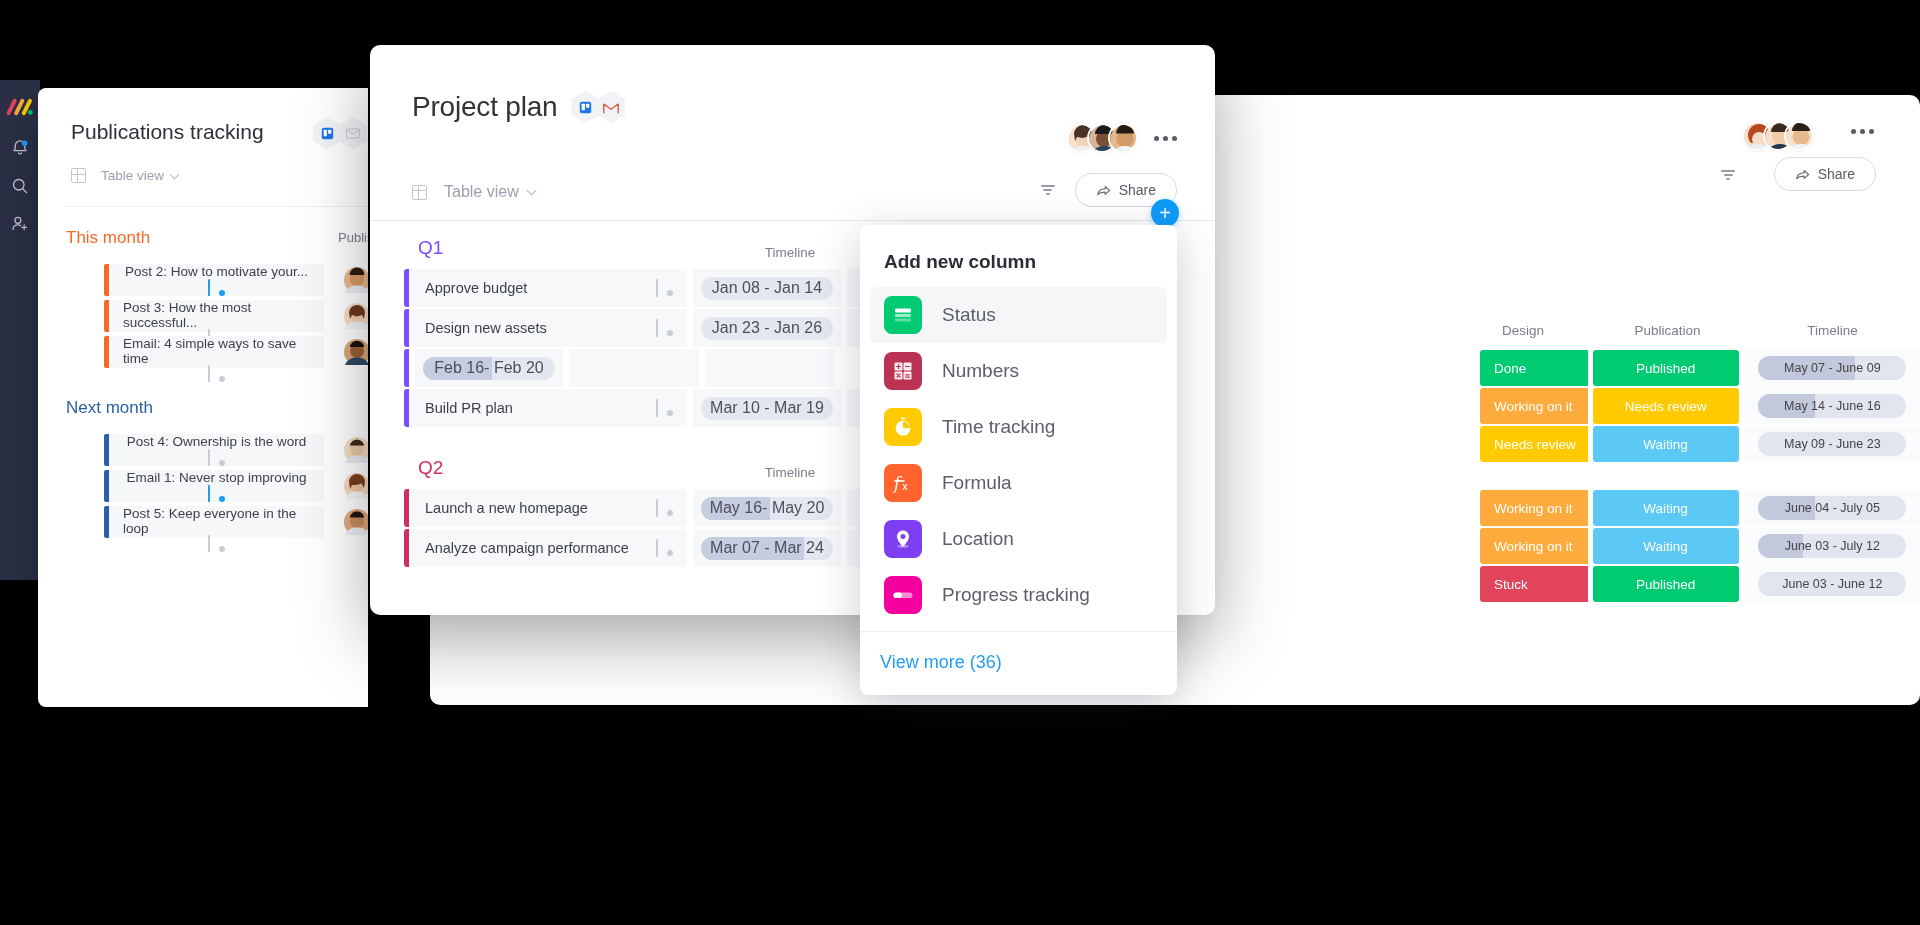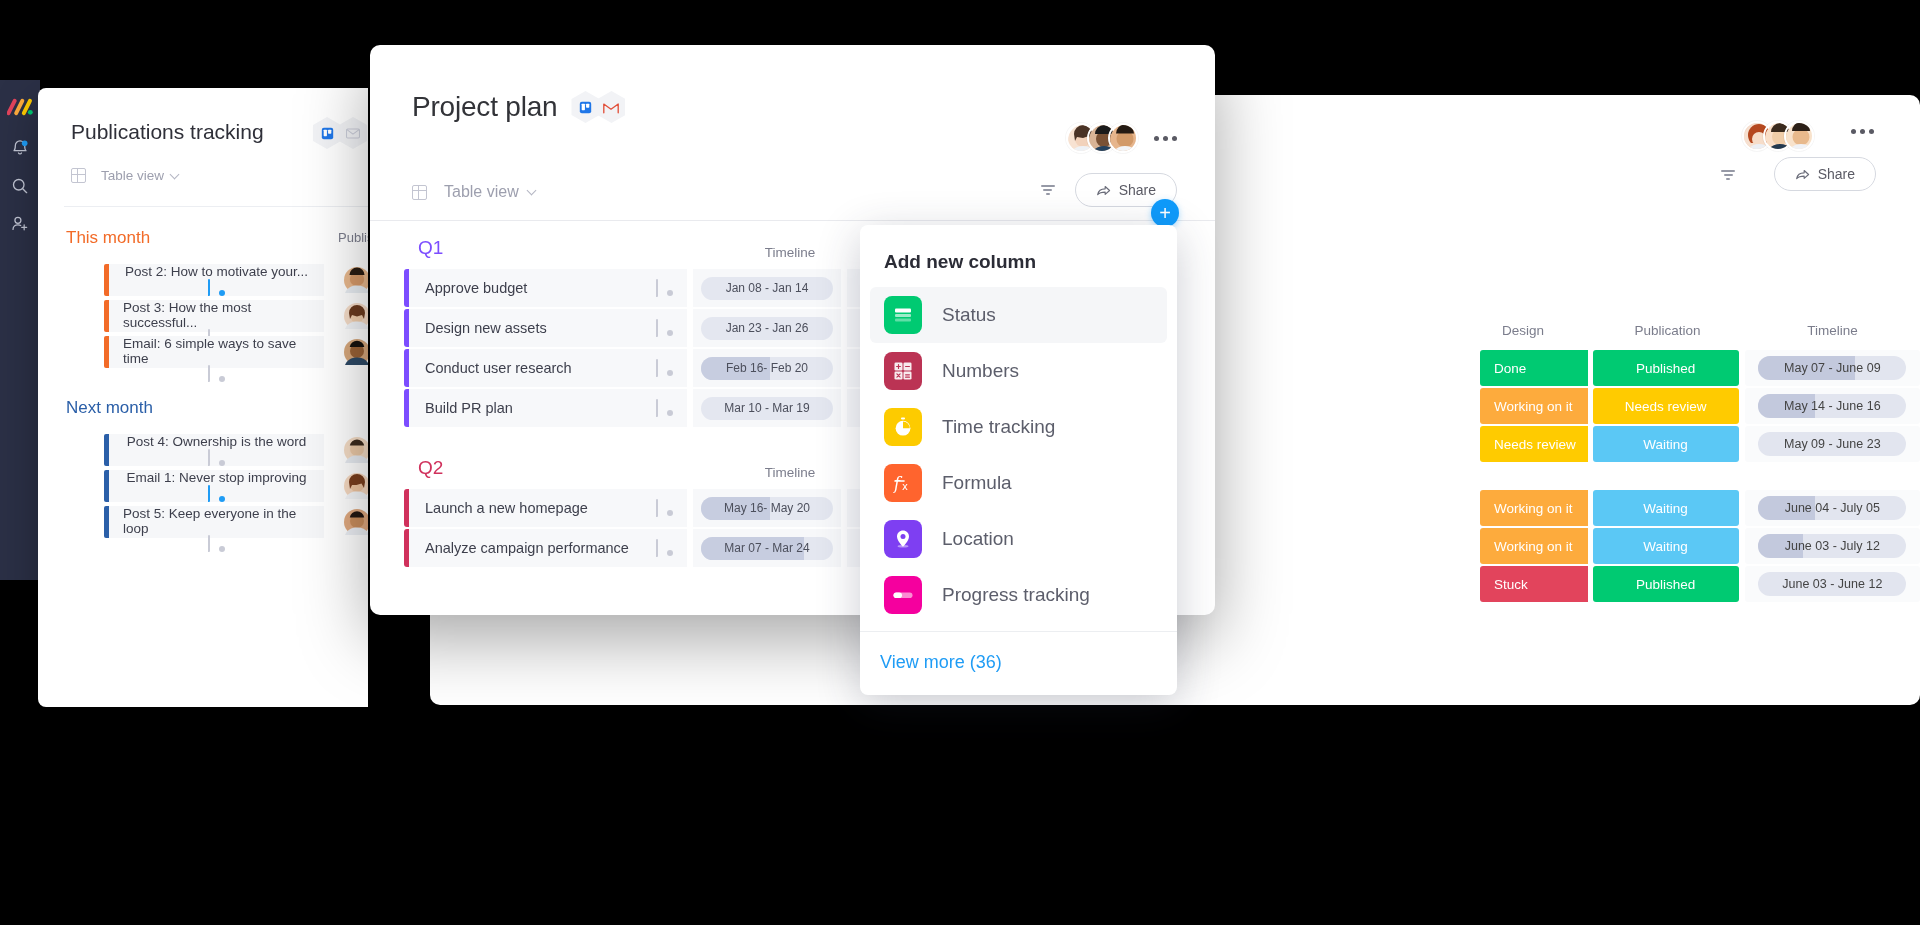--- a/index.html
+++ b/index.html
@@ -121,21 +121,21 @@
   .bubble .b {
     width: 15px; height: 13px; border: 1.6px solid #c9cbd6; border-radius: 7px 7px 7px 2px;
     box-sizing: border-box;
   }
   .bubble .d { position: absolute; right: 0; bottom: 0; width: 6px; height: 6px; border-radius: 50%; background: #c9cbd6; }
   .m-time { width: 148px; height: 38px; background: #f7f8fa; margin-left: 6px;
             display: flex; align-items: center; justify-content: center;}
   .m-pill {
     width: 132px; height: 23px; border-radius: 12px; background: #e4e7f0;
     display: flex; align-items: center; justify-content: center;
-    font-size: 12px; color: #4c4f5c; position: relative; overflow: hidden;
+    font-size: 16px; color: #4c4f5c; position: relative; overflow: hidden;
   }
   .m-pill .fill { position: absolute; left: 0; top: 0; bottom: 0; background: #c7cde0; }
   .m-pill span { position: relative; z-index: 2; }
   .m-owner { width: 130px; height: 38px; background: #f7f8fa; margin-left: 6px; }
   .m-status { width: 130px; height: 38px; background: #f7f8fa; margin-left: 6px; }
 
   .plus-btn {
     position: absolute; width: 28px; height: 28px; border-radius: 50%;
     background: #0f9bfb; color: #fff; display: flex; align-items: center; justify-content: center;
     font-size: 20px; line-height: 1; cursor: pointer; font-weight: 300;
@@ -270,21 +270,21 @@
                 <circle cx="13" cy="13" r="13" fill="#f6ddc9"></circle>
                 <circle cx="13" cy="12.5" r="7" fill="#f2cfae"></circle>
                 <path d="M5 10a8 8 0 0116 0l-1 6-2-4-5 1.5L8 12l-2 4z" fill="#6b3a1e"></path>
                 <path d="M1 26c2-5 6-7.5 12-7.5S23 21 25 26z" fill="#f2f4f8"></path>
               </svg></div>
           </div>
         </div>
         <div class="lp-row" style="top: 248px;">
           <div class="lp-bar" style="background: rgb(242, 107, 40);"></div>
           <div class="lp-name">
-            <span>Email: 6 simple ways to save time</span>
+            <span>Email: 4 simple ways to save time</span>
             <span class="bubble"><span class="b"></span><span class="d"></span></span>
           </div>
           <div class="lp-pubcell">
             <div class="lp-av"><svg viewBox="0 0 26 26" width="26" height="26">
                 <circle cx="13" cy="13" r="13" fill="#d7a87c"></circle>
                 <circle cx="13" cy="12" r="7" fill="#9a6236"></circle>
                 <path d="M5.7 8a7.4 7.4 0 0114.6 0z" fill="#16120e"></path>
                 <path d="M1 26c2-5 6-7.5 12-7.5S23 21 25 26z" fill="#2e4a66"></path>
               </svg></div>
           </div>
@@ -563,24 +563,20 @@
                 <div class="m-pill">
                   <span class="fill" style="width:0%"></span>
                   <span>Jan 23 - Jan 26</span>
                 </div>
               </div>
               <div class="m-owner"></div>
               <div class="m-status"></div>
             </div>
             <div class="m-row">
               <div class="m-bar"></div>
-              <div class="m-name">
-                <span>Conduct user research</span>
-                <span class="bubble"><span class="b"></span><span class="d"></span></span>
-              </div>
               <div class="m-time">
                 <div class="m-pill">
                   <span class="fill" style="width:52%"></span>
                   <span>Feb 16- Feb 20</span>
                 </div>
               </div>
               <div class="m-owner"></div>
               <div class="m-status"></div>
             </div>
             <div class="m-row">

